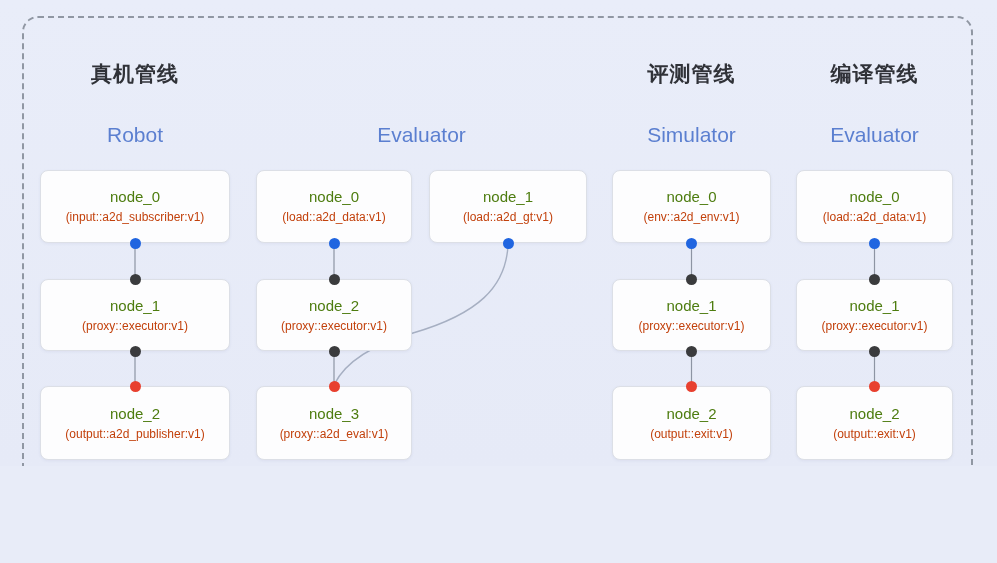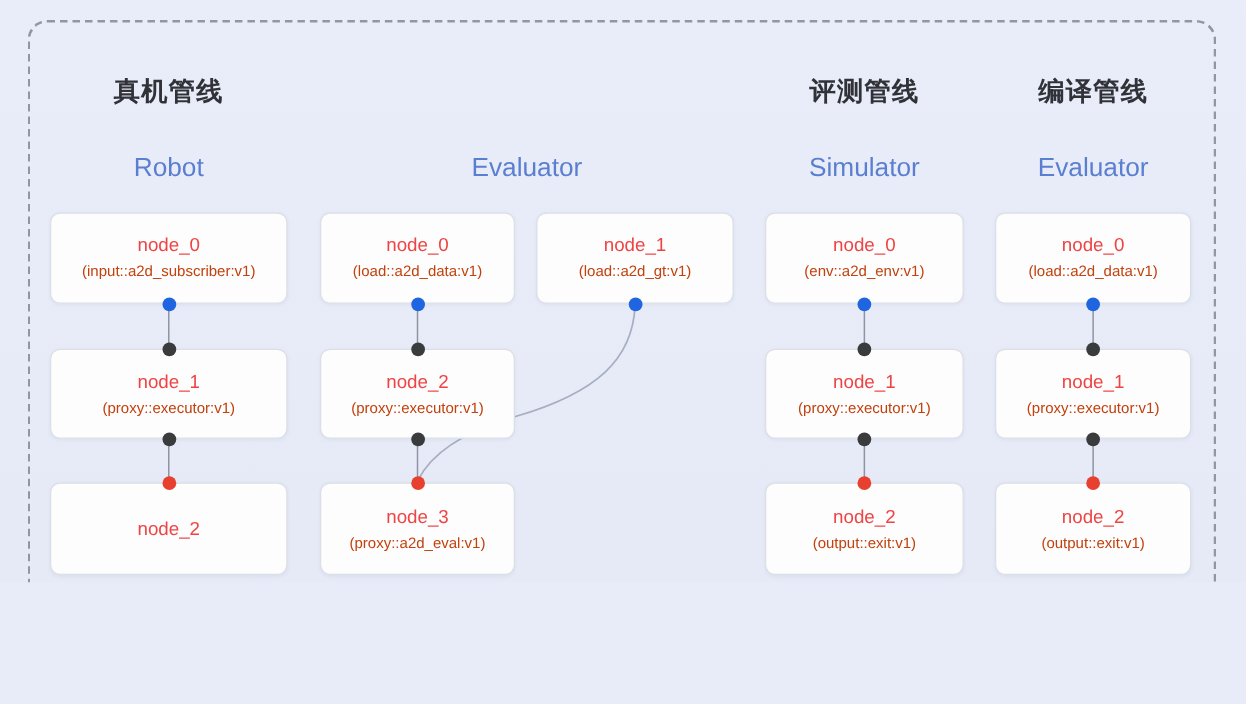--- a/index.html
+++ b/index.html
@@ -69,21 +69,21 @@
     box-shadow: 0 1px 3px rgba(70, 90, 140, 0.07);
     display: flex;
     flex-direction: column;
     align-items: center;
     justify-content: center;
     gap: 4px;
     z-index: 2;
   }
   .nname {
     font-size: 15px;
-    color: #ef4444;
+    color: #4d7c0f;
     line-height: 17px;
   }
   .ntype {
     font-size: 12px;
     color: #c2410c;
     line-height: 16px;
     white-space: nowrap;
   }
   .dot {
     position: absolute;
@@ -133,20 +133,21 @@
   <div class="node" style="left:40px;top:170px;width:190px;height:73px">
     <div class="nname">node_0</div>
     <div class="ntype">(input::a2d_subscriber:v1)</div>
   </div>
   <div class="node" style="left:40px;top:279px;width:190px;height:72px">
     <div class="nname">node_1</div>
     <div class="ntype">(proxy::executor:v1)</div>
   </div>
   <div class="node" style="left:40px;top:386px;width:190px;height:74px">
     <div class="nname">node_2</div>
+    <div class="ntype">(output::a2d_publisher:v1)</div>
   </div>
 
   <div class="node" style="left:256px;top:170px;width:156px;height:73px">
     <div class="nname">node_0</div>
     <div class="ntype">(load::a2d_data:v1)</div>
   </div>
   <div class="node" style="left:429px;top:170px;width:158px;height:73px">
     <div class="nname">node_1</div>
     <div class="ntype">(load::a2d_gt:v1)</div>
   </div>

